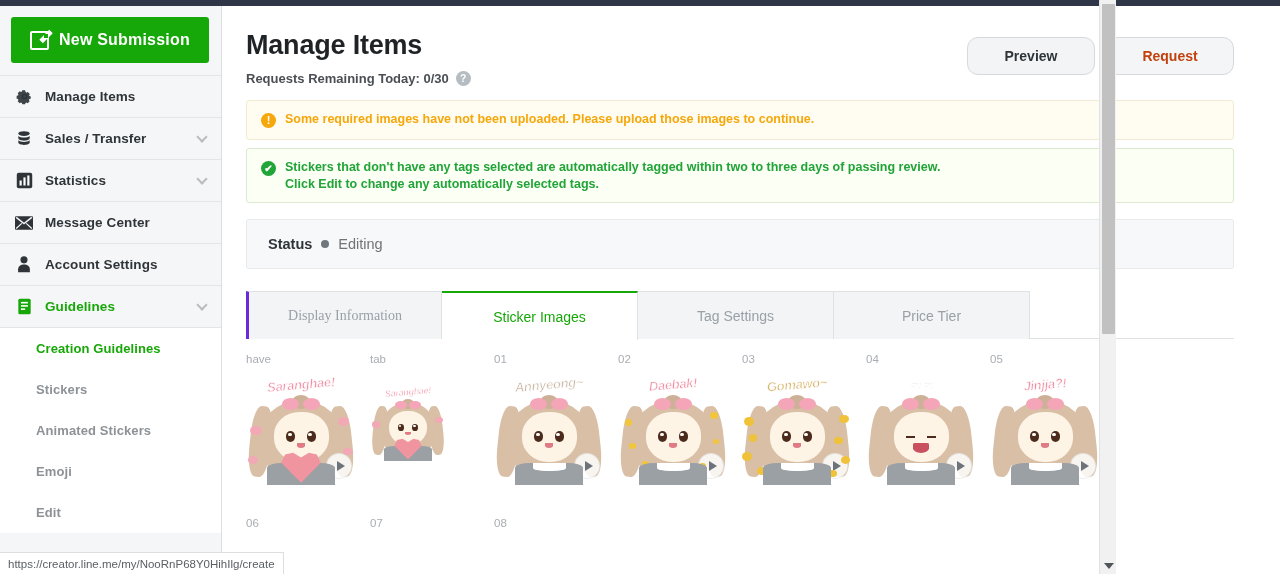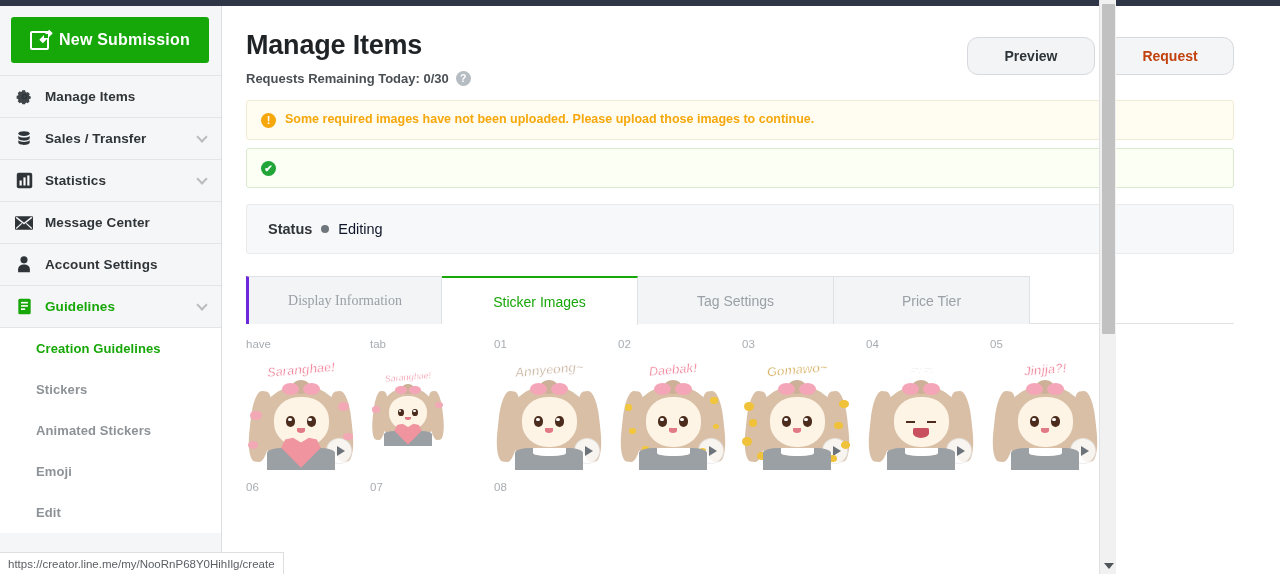--- a/index.html
+++ b/index.html
@@ -136,21 +136,21 @@
 
   .status-box {
     height: 50px; background: #f7f8f9; border: 1px solid #e8eaec;
     border-radius: 3px; display: flex; align-items: center;
     padding: 0 21px; gap: 9px; margin-bottom: 22px;
   }
   .status-box .st-label { font-size: 14.5px; font-weight: bold; color: #2f3438; }
   .status-box .st-dot {
     width: 8px; height: 8px; border-radius: 50%; background: #6f767c;
   }
-  .status-box .st-val { font-size: 14.5px; color: #0f172a; }
+  .status-box .st-val { font-size: 14.5px; color: #737373; }
 
   
   .tabs { display: flex; border-bottom: 1px solid #dfe2e5; height: 48px; }
   .tab {
     width: 196px; height: 48px;
     display: flex; align-items: center; justify-content: center;
     background: #f2f4f6; border: 1px solid #dfe2e5;
     border-bottom: none; border-left: none;
     font-size: 14px; color: #9aa0a6; cursor: pointer;
   }
@@ -418,20 +418,24 @@
 
     <div class="alert warn">
       <span class="aico">!</span>
       <span class="atxt">
         <span>Some required images have not been uploaded. Please upload those images to continue.</span>
       </span>
     </div>
 
     <div class="alert ok">
       <span class="aico">✔</span>
+      <span class="atxt">
+        <span>Stickers that don't have any tags selected are automatically tagged within two to three days of passing review.</span>
+        <span>Click Edit to change any automatically selected tags.</span>
+      </span>
     </div>
 
     <div class="status-box">
       <span class="st-label">Status</span>
       <span class="st-dot"></span>
       <span class="st-val">Editing</span>
     </div>
 
     <div class="tabs">
       <div class="tab">Display Information</div>
@@ -608,21 +612,21 @@
               <div class="bow"></div>
                 <div class="collar"></div>
             </div>
             <div class="play">
                 <i></i>
               </div>
           </div>
         </div>
       </div>
 
-      <div class="srow" style="margin-top:11px">
+      <div class="srow" style="margin-top:32px">
         <div class="scell">
           <div class="slabel">06</div>
         </div>
         <div class="scell">
           <div class="slabel">07</div>
         </div>
         <div class="scell">
           <div class="slabel">08</div>
         </div>
       </div>

